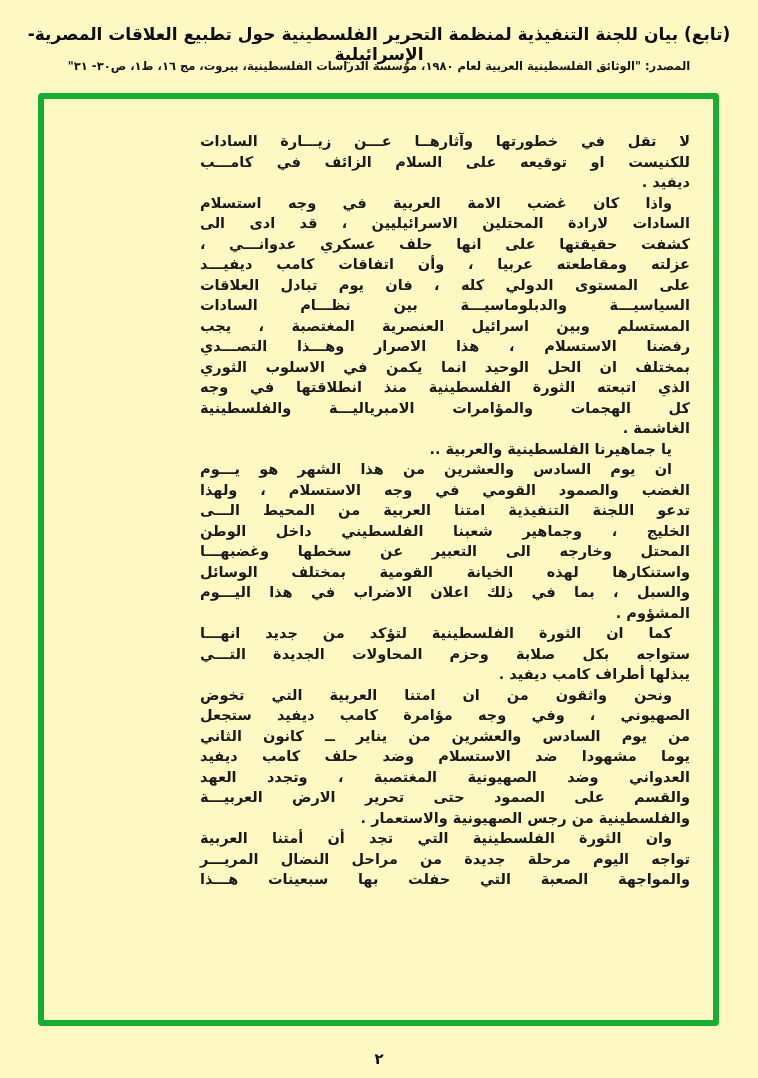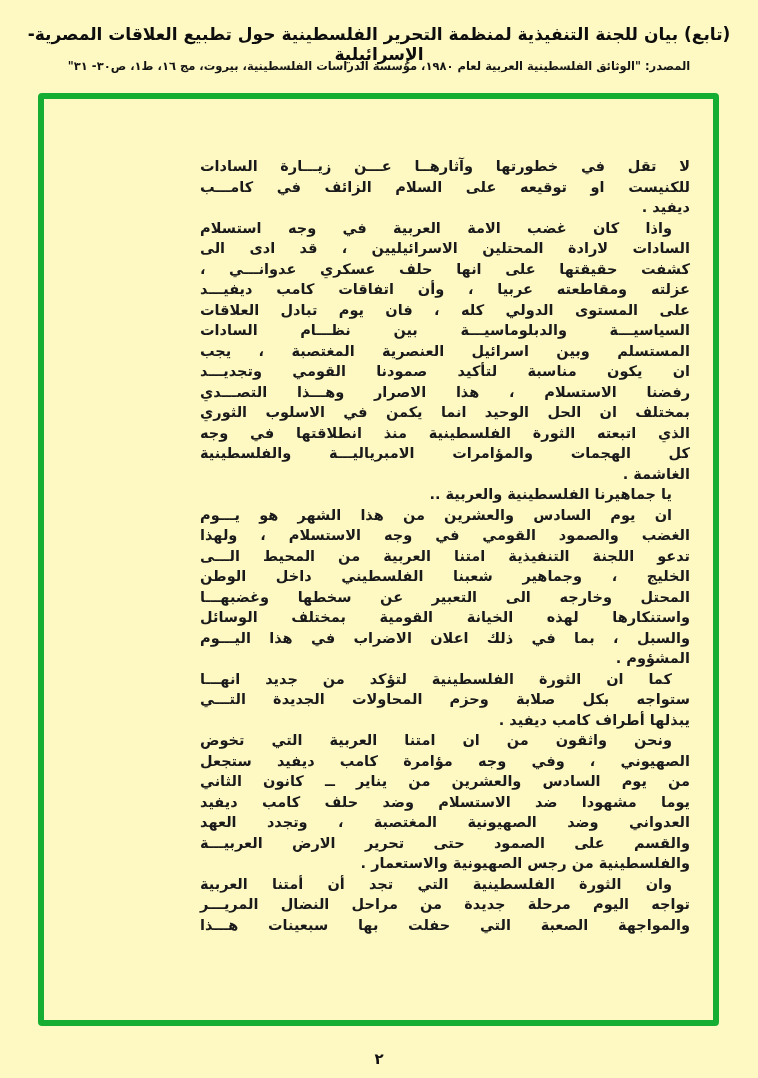--- a/index.html
+++ b/index.html
@@ -53,21 +53,20 @@
   
   .body-text {
     position: absolute;
     top: 131px;
     left: 200px;
     width: 490px;
     direction: rtl;
     font-size: 14.5px;
     font-weight: 700;
     color: #1a1a1a;
-    margin-top: 25px;
   }
   .paragraph { margin: 0; padding: 0; }
   .line {
     height: 20.5px;
     line-height: 20.5px;
     white-space: nowrap;
     overflow: visible;
     text-align: justify;
     text-align-last: justify;
   }
@@ -107,21 +106,20 @@
         <div class="line end">ديفيد .</div>
       </div>
       <div class="paragraph">
         <div class="line indent">واذا كان غضب الامة العربية في وجه استسلام</div>
         <div class="line">السادات لارادة المحتلين الاسرائيليين ، قد ادى الى</div>
         <div class="line">كشفت حقيقتها على انها حلف عسكري عدوانـــي ،</div>
         <div class="line">عزلته ومقاطعته عربيا ، وأن اتفاقات كامب ديفيـــد</div>
         <div class="line">على المستوى الدولي كله ، فان يوم تبادل العلاقات</div>
         <div class="line">السياسيـــة والدبلوماسيـــة بين نظـــام السادات</div>
         <div class="line">المستسلم وبين اسرائيل العنصرية المغتصبة ، يجب</div>
-        <div class="line">ان يكون مناسبة لتأكيد صمودنا القومي وتجديـــد</div>
         <div class="line">رفضنا الاستسلام ، هذا الاصرار وهـــذا التصـــدي</div>
         <div class="line">بمختلف ان الحل الوحيد انما يكمن في الاسلوب الثوري</div>
         <div class="line">الذي اتبعته الثورة الفلسطينية منذ انطلاقتها في وجه</div>
         <div class="line">كل الهجمات والمؤامرات الامبرياليـــة والفلسطينية</div>
         <div class="line end">الغاشمة .</div>
       </div>
       <div class="paragraph">
         <div class="line end indent">يا جماهيرنا الفلسطينية والعربية ..</div>
       </div>
       <div class="paragraph">

